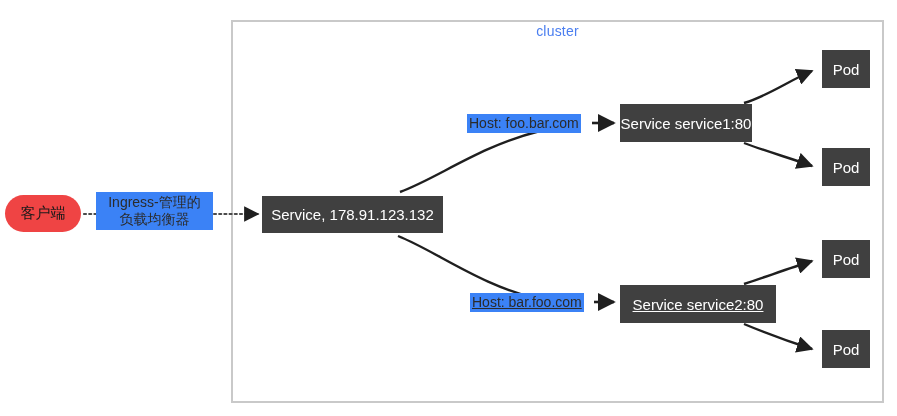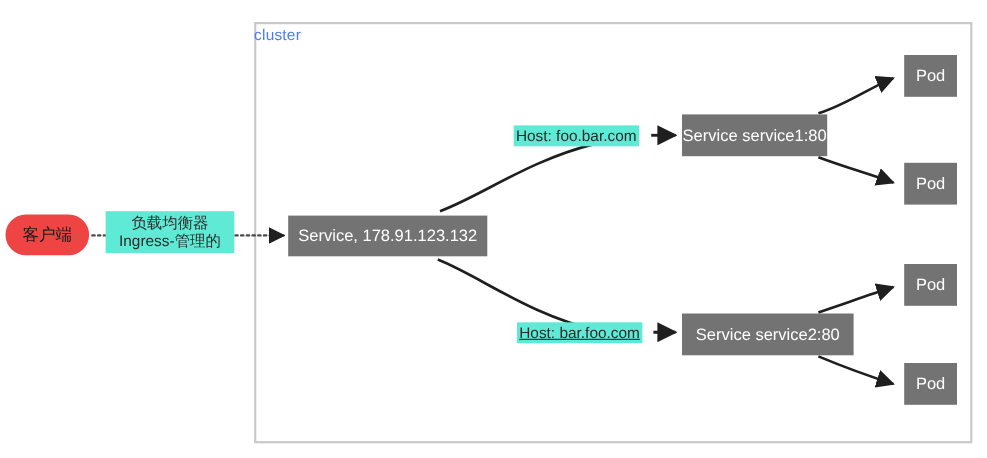--- a/index.html
+++ b/index.html
@@ -39,30 +39,30 @@
     height: 383px;
     border: 2px solid #c9c9c9;
     box-sizing: border-box;
     background: transparent;
   }
   .cluster-label {
     position: absolute;
     left: 231px;
     top: 22px;
     width: 653px;
-    text-align: left;
+    text-align: center;
     color: #4a7ef0;
     font-size: 14px;
     line-height: 18px;
     letter-spacing: 0.2px;
   }
   
   .node-blue {
     position: absolute;
-    background: #737373;
+    background: #404040;
     color: #ffffff;
     font-size: 15px;
     display: flex;
     align-items: center;
     justify-content: center;
     box-sizing: border-box;
     white-space: nowrap;
   }
   .node-ingress {
     left: 262px;
@@ -74,20 +74,21 @@
     left: 620px;
     top: 104px;
     width: 132px;
     height: 38px;
   }
   .node-svc2 {
     left: 620px;
     top: 285px;
     width: 156px;
     height: 38px;
+    text-decoration: underline;
   }
   .node-pod {
     width: 48px;
     height: 38px;
     font-size: 15px;
   }
   .pod1 { left: 822px; top: 50px; }
   .pod2 { left: 822px; top: 148px; }
   .pod3 { left: 822px; top: 240px; }
   .pod4 { left: 822px; top: 330px; }
@@ -105,21 +106,21 @@
     align-items: center;
     justify-content: center;
     color: #1a1a1a;
     font-size: 15px;
     box-sizing: border-box;
   }
 
   
   .edge-label {
     position: absolute;
-    background: #5eead4;
+    background: #3b82f6;
     color: #2b2b2b;
     font-size: 14px;
     line-height: 17px;
     white-space: nowrap;
     padding: 1px 2px;
     box-sizing: border-box;
   }
   .label-lb {
     left: 96px;
     top: 192px;
@@ -188,22 +189,22 @@
     <g>
       <path d="M 744 324 C 768 334 790 342 812 349" stroke="#1f1f1f" stroke-width="2.4" fill="none" marker-end="url(#arrowSolid)"></path>
     </g>
   </svg>
 
   <div class="client-node">
     <span>客户端</span>
   </div>
 
   <div class="edge-label label-lb">
+    <span class="lb-line">Ingress-管理的</span>
     <span class="lb-line">负载均衡器</span>
-    <span class="lb-line">Ingress-管理的</span>
   </div>
 
   <div class="node-blue node-ingress">
     <span>Service, 178.91.123.132</span>
   </div>
 
   <div class="edge-label label-host1">Host: foo.bar.com</div>
   <div class="edge-label label-host2">Host: bar.foo.com</div>
 
   <div class="node-blue node-svc1">

